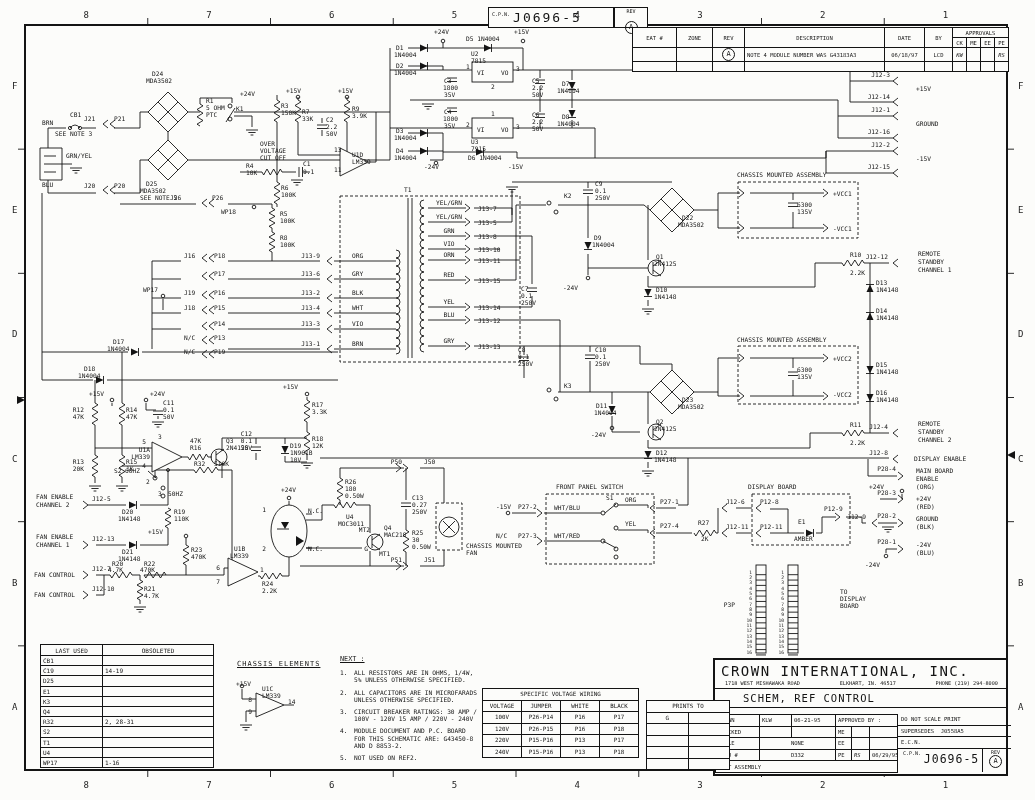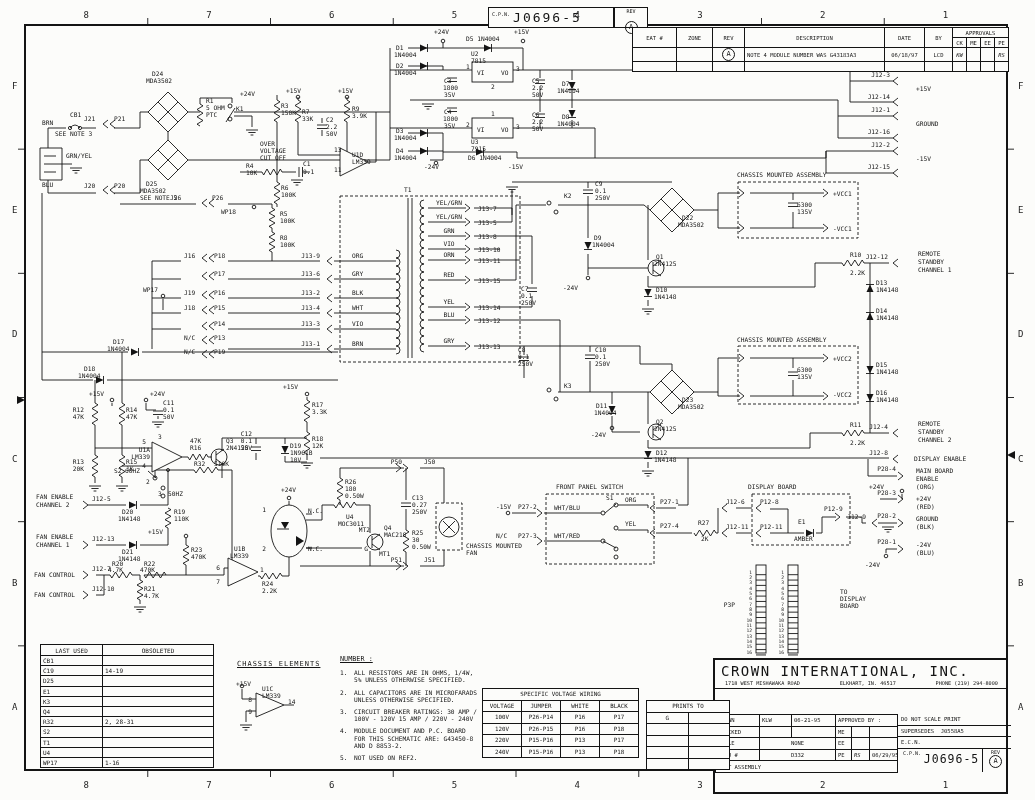--- a/index.html
+++ b/index.html
@@ -13,21 +13,21 @@
   .cpn-box{left:488px;top:7px;width:126px;height:21px;border:1.5px solid #141414;display:flex;align-items:center;background:#fcfcfa}
   .cpn-box .sm{font-size:5px;margin:0 3px 8px 3px}
   .cpn-box .big{font-size:13px;letter-spacing:2px}
   .rev-chip{left:614px;top:7px;width:34px;height:21px;border:1.5px solid #141414;text-align:center;background:#fcfcfa}
   .rev-chip .sm{font-size:5px;line-height:6px}
   .circ{display:inline-block;width:11px;height:11px;border:1px solid #141414;border-radius:50%;font-size:7px;line-height:11px;text-align:center}
   .revtab{left:632px;top:27px;width:376px;background:#fcfcfa}
   .revtab th,.revtab td{font-size:5.5px;text-align:center;height:9px}
   .revtab .desc{text-align:left}
   .hand{font-style:italic;font-size:6.5px}
-  .tb{left:713px;top:658px;width:295px;height:136px;border:2px solid #141414;background:#fcfcfa}
+  .tb{left:713px;top:658px;width:295px;height:118px;border:2px solid #141414;background:#fcfcfa}
   .tb .company{font-size:14px;letter-spacing:1.5px;padding:3px 0 0 6px;white-space:nowrap}
   .tb .addr{font-size:5.2px;display:flex;justify-content:space-between;padding:1px 8px 2px 10px;border-bottom:1px solid #141414}
   .tb .ttl{font-size:10.5px;letter-spacing:1px;padding:3px 0 3px 28px;border-bottom:1px solid #141414}
   .tb-grid{position:absolute;left:0;top:54px;width:182px;height:58px}
   .tb-grid td{height:10.6px;font-size:5.5px}
   .tb-right{position:absolute;left:182px;top:54px;width:113px;height:58px;border-left:1px solid #141414}
   .tb-right .r{border-bottom:1px solid #141414;font-size:5.5px;height:11.6px;line-height:11.6px;padding:0 3px;box-sizing:border-box;white-space:nowrap}
   .tb-right .cpnrow{display:flex;align-items:center;height:23px;border-bottom:none}
   .tb-right .cpnrow .num{font-size:11.5px;letter-spacing:1px;flex:1;text-align:center}
   .tb-right .revbx{border-left:1px solid #141414;height:100%;width:26px;text-align:center;box-sizing:border-box}
@@ -1232,20 +1232,21 @@
   </tbody>
     </table>
 
   <div class="ov tb">
     <div class="company">CROWN INTERNATIONAL, INC.</div>
     <div class="addr">
       <span>1718 WEST MISHAWAKA ROAD</span>
       <span>ELKHART, IN. 46517</span>
       <span>PHONE (219) 294-8000</span>
     </div>
+    <div class="ttl">SCHEM, REF CONTROL</div>
     <table class="tb-grid">
       <colgroup>
           <col style="width:44px">
           <col style="width:32px">
           <col style="width:44px">
           <col style="width:16px">
           <col style="width:18px">
           <col style="width:28px">
         </colgroup>
       <tbody>
@@ -1382,21 +1383,21 @@
         <tr>
           <td>WP17</td>
           <td>1-16</td>
         </tr>
       </tbody>
   </table>
 
   <div class="ov unused-h">CHASSIS ELEMENTS</div>
 
   <div class="ov notes">
-    <div class="nh">NUMBER :</div>
+    <div class="nh">NEXT :</div>
     <div id="notes-items">
         <div class="it">
           <span class="n">1.</span>
           <span>ALL RESISTORS ARE IN OHMS, 1/4W, 5% UNLESS OTHERWISE SPECIFIED.</span>
         </div>
         <div class="it">
           <span class="n">2.</span>
           <span>ALL CAPACITORS ARE IN MICROFARADS UNLESS OTHERWISE SPECIFIED.</span>
         </div>
         <div class="it">

